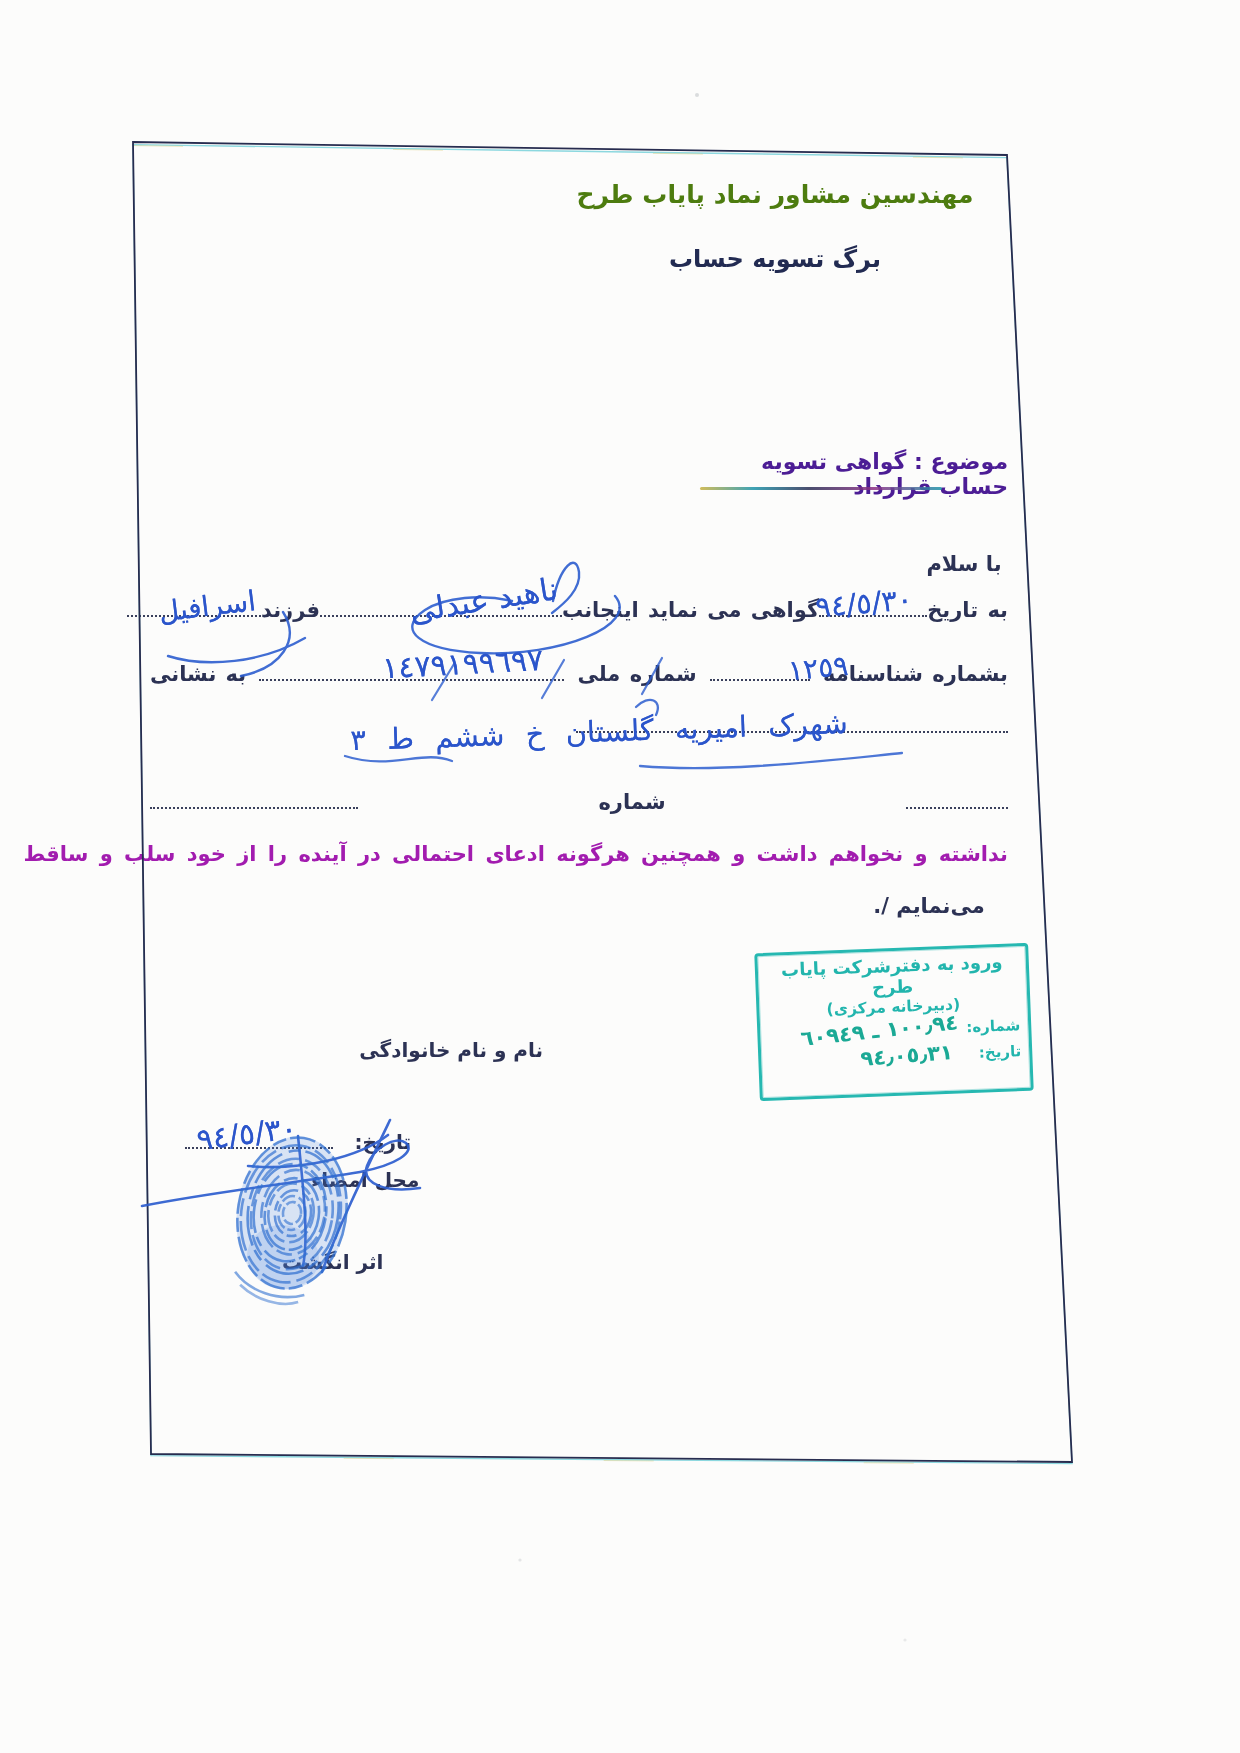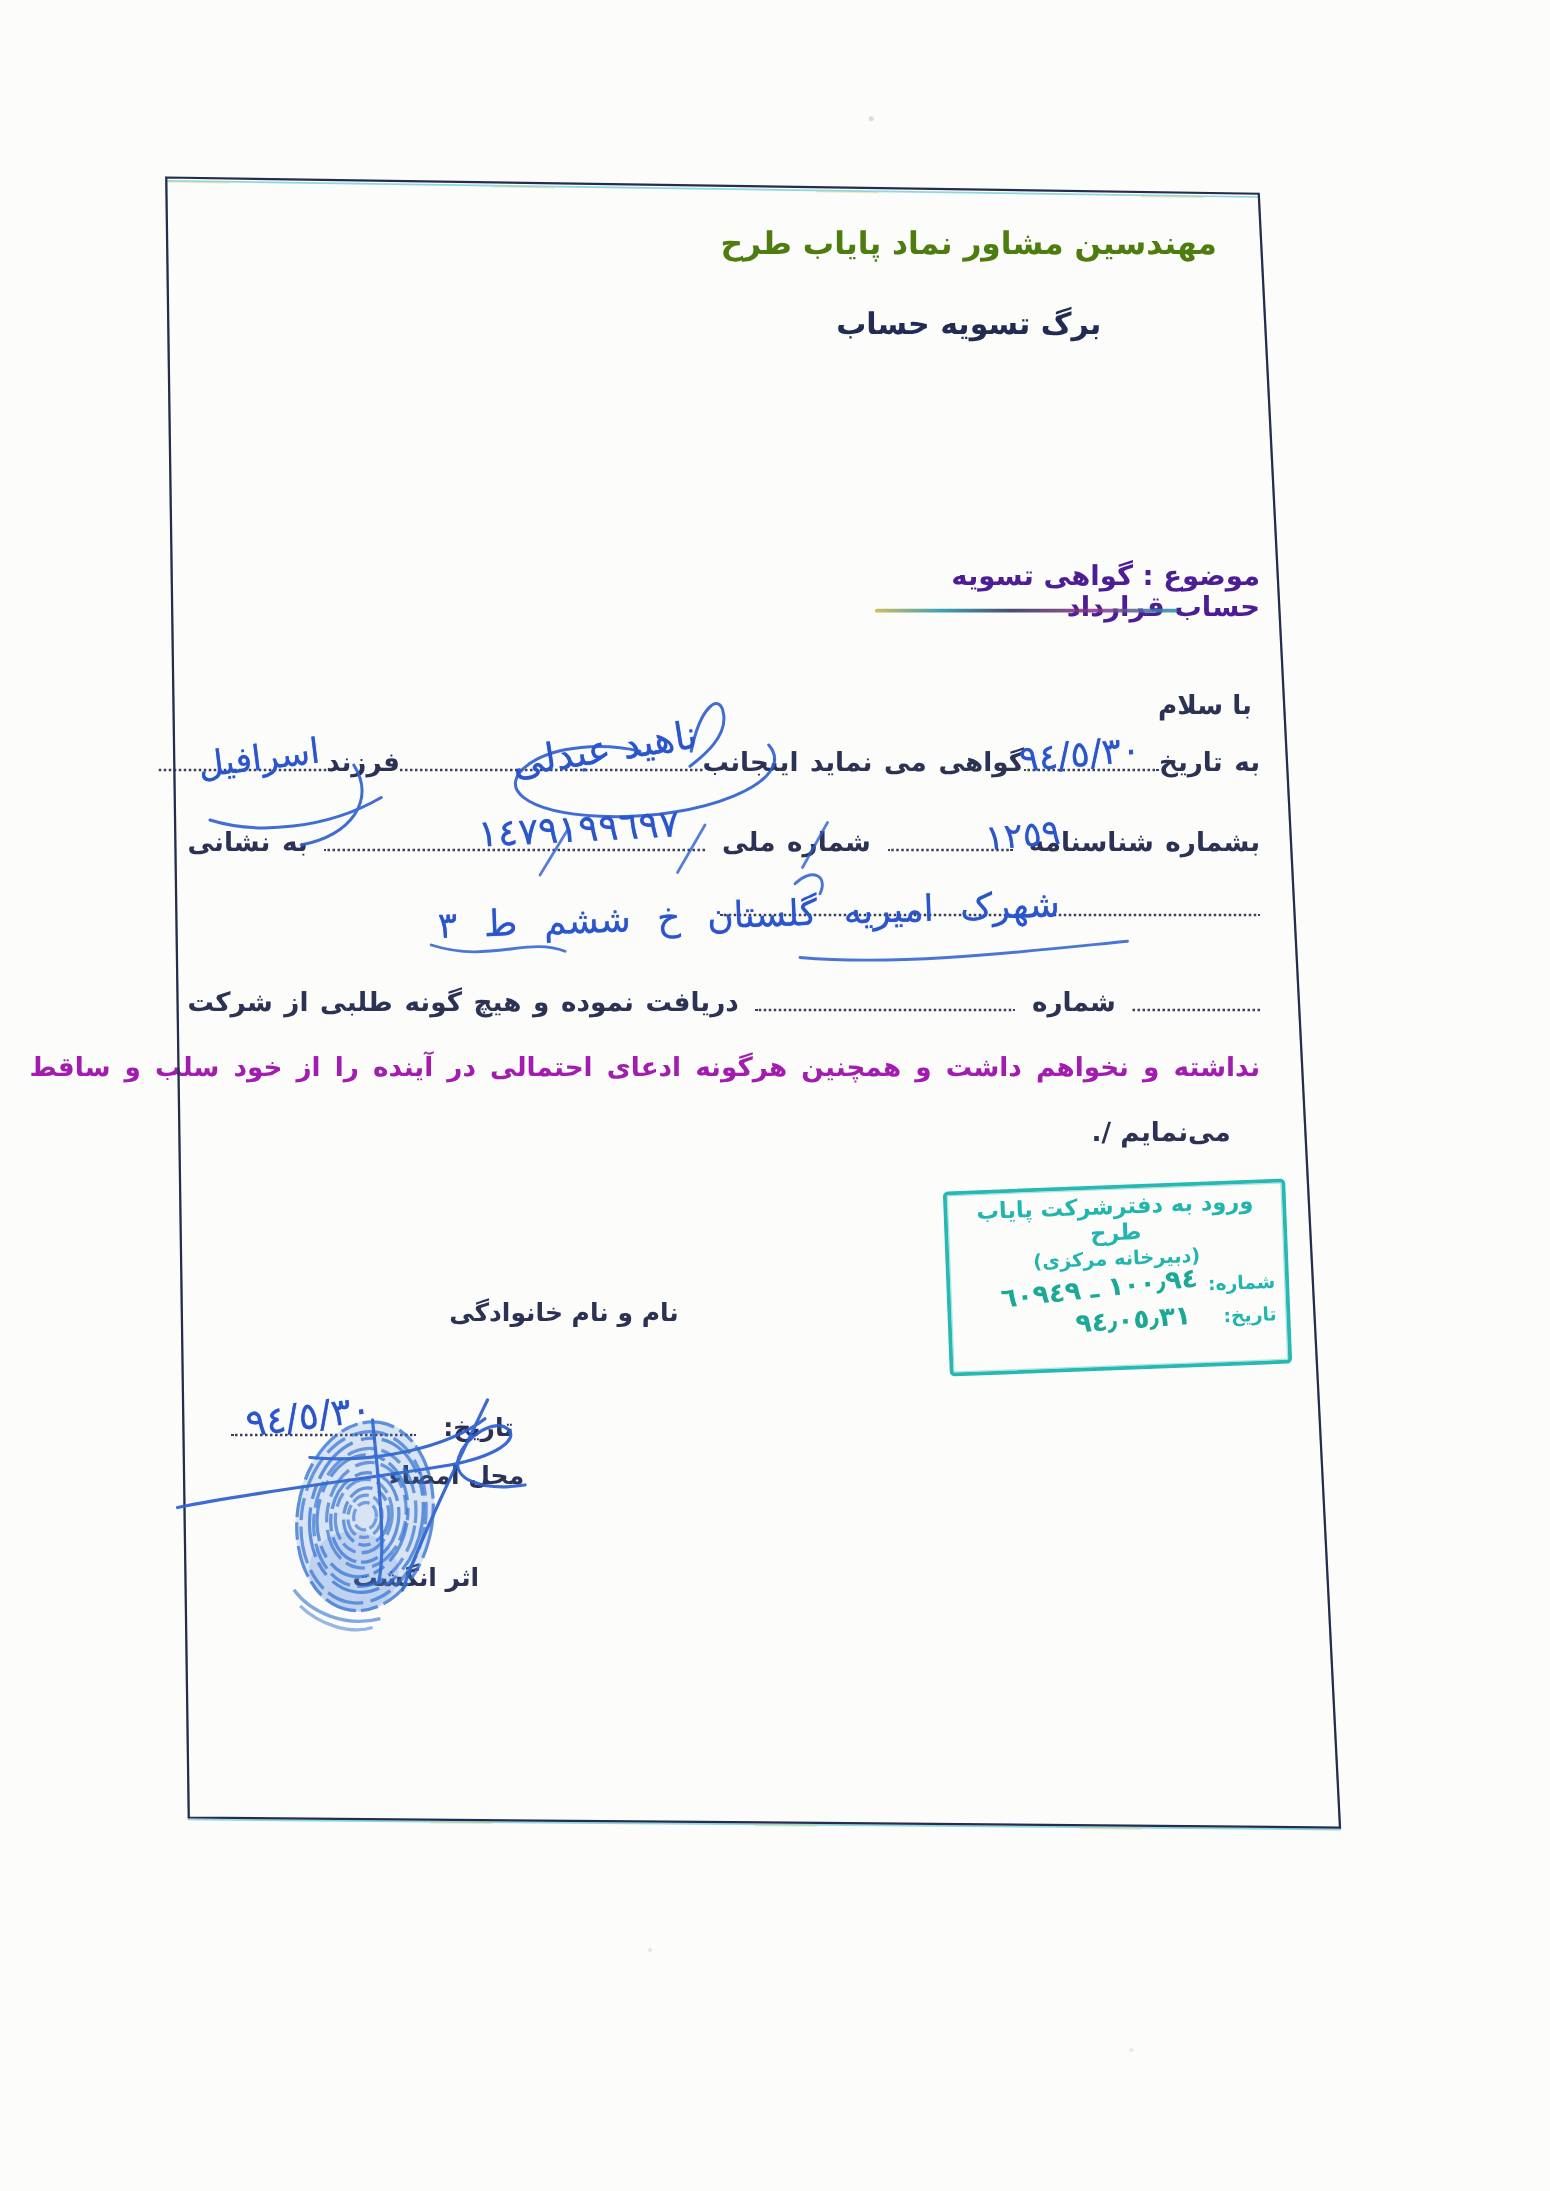--- a/index.html
+++ b/index.html
@@ -83,21 +83,20 @@
 </div>
 
 <div class="abs bodyline" style="left:150px;top:726px;">
   <span class="dots" style="width:432px;"></span>
 </div>
 
 <div class="abs bodyline" style="left:150px;top:790px;">
   <span class="dots" style="width:102px;"></span>
   <span class="t">شماره</span>
   <span class="dots" style="width:208px;"></span>
-  <span class="t">دریافت نموده و هیچ گونه طلبی از شرکت</span>
 </div>
 
 <div class="abs just" style="left:150px;top:842px;">
   <span>نداشته و نخواهم داشت و همچنین هرگونه ادعای احتمالی در آینده را از خود سلب و ساقط</span>
 </div>
 
 <div class="abs plain" style="left:850px;top:894px;width:158px;">می‌نمایم /.</div>
 
 <div class="abs stamp">
   <div class="s1">ورود به دفترشرکت پایاب طرح</div>

